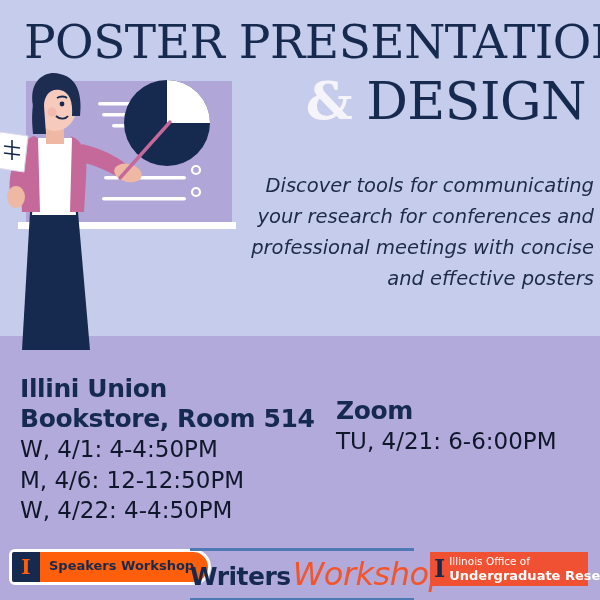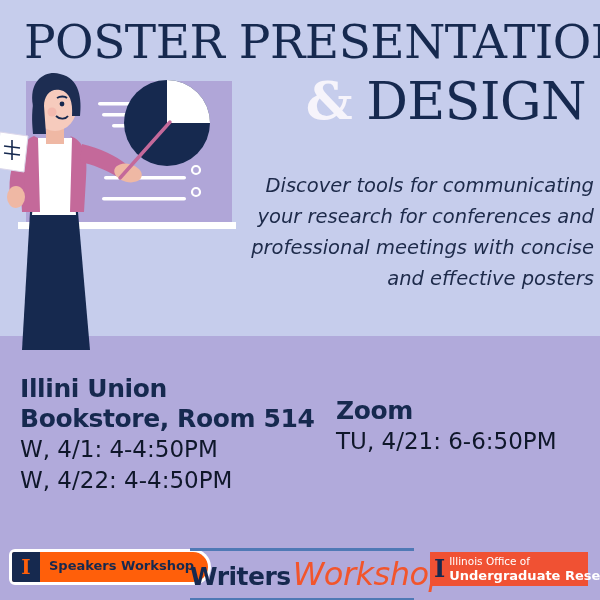--- a/index.html
+++ b/index.html
@@ -277,26 +277,27 @@
   <div class="title-line2">
     <span class="amp">&amp;</span><span>DESIGN</span>
   </div>
 
   <div class="desc">Discover tools for communicating your research for conferences and professional meetings with concise and effective posters</div>
 
   <div class="sess" id="sess-union">
     <div class="sess-head">Illini Union</div>
     <div class="sess-head">Bookstore, Room 514</div>
     <div class="sess-time">W, 4/1: 4-4:50PM</div>
+    <div class="sess-time">M, 4/6: 12-12:50PM</div>
     <div class="sess-time">W, 4/22: 4-4:50PM</div>
   </div>
 
   <div class="sess" id="sess-zoom">
     <div class="sess-head">Zoom</div>
-    <div class="sess-time">TU, 4/21: 6-6:50PM</div>
+    <div class="sess-time">TU, 4/21: 6-6:00PM</div>
   </div>
 
   <div class="footer">
 
     <div class="logo-sw">
       <div class="i-block">
         <span class="i-glyph">I</span>
       </div>
       <div class="sw-label">Speakers Workshop</div>
     </div>

